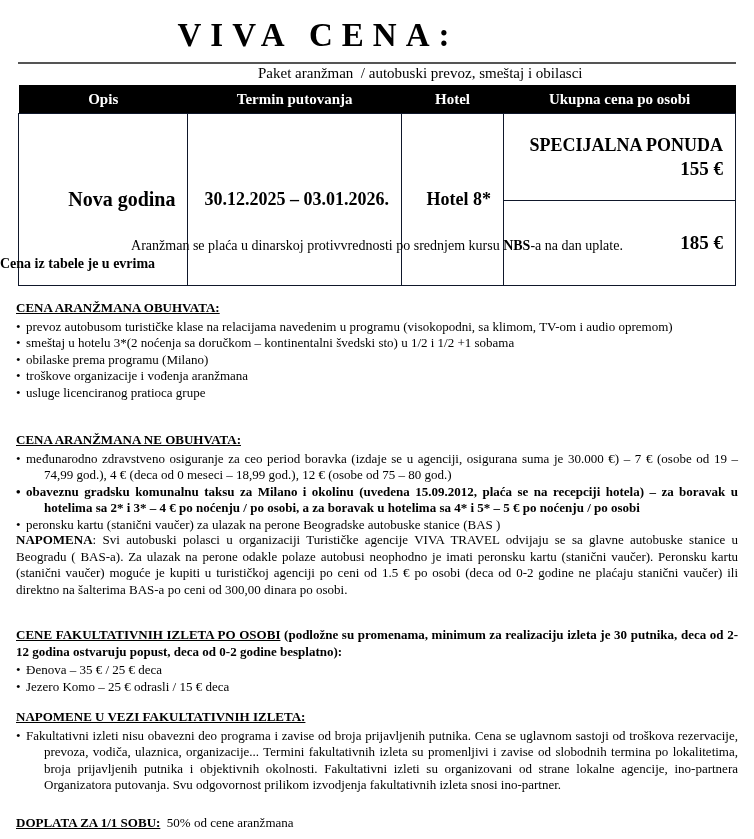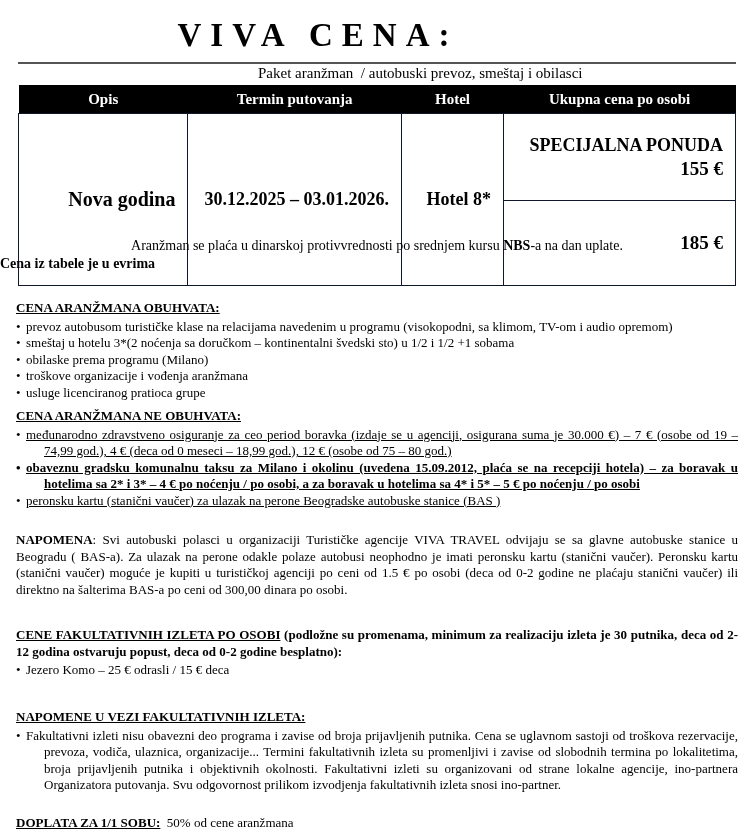--- a/index.html
+++ b/index.html
@@ -92,34 +92,35 @@
   <div class="heading">CENA ARANŽMANA OBUHVATA:</div>
   <ul class="bul">
     <li><span class="bullet">•</span><span>prevoz autobusom turističke klase na relacijama navedenim u programu (visokopodni, sa klimom, TV-om i audio opremom)</span></li>
     <li><span class="bullet">•</span><span>smeštaj u hotelu 3*(2  noćenja sa doručkom – kontinentalni švedski sto) u 1/2 i 1/2 +1 sobama</span></li>
     <li><span class="bullet">•</span><span>obilaske prema programu (Milano)</span></li>
     <li><span class="bullet">•</span><span>troškove organizacije i vođenja aranžmana</span></li>
     <li><span class="bullet">•</span><span>usluge licenciranog pratioca grupe</span></li>
   </ul>
 </div>
 
-<div class="section" style="top:408px;text-decoration:underline;">
+<div class="section" style="top:432px;">
   <div class="heading">CENA ARANŽMANA NE OBUHVATA:</div>
   <ul class="bul">
     <li class="wrap"><span class="bullet">•</span><span>međunarodno zdravstveno osiguranje za ceo period boravka (izdaje se u agenciji, osigurana suma je 30.000 €) – 7 € (osobe od 19 – 74,99 god.), 4 € (deca od 0 meseci – 18,99 god.),  12 € (osobe od 75 – 80 god.)</span></li>
     <li class="wrap bold"><span class="bullet">•</span><span>obaveznu gradsku komunalnu taksu za Milano i okolinu (uvedena 15.09.2012, plaća se na recepciji hotela) – za boravak u hotelima sa 2* i  3* – 4 € po noćenju / po osobi, a za boravak u hotelima sa 4* i  5* – 5 € po noćenju / po osobi</span></li>
     <li><span class="bullet">•</span><span>peronsku kartu (stanični vaučer) za ulazak na perone Beogradske autobuske stanice  (BAS )</span></li>
   </ul>
 </div>
 
 <div class="section justify" style="top:532px;"><span class="bold">NAPOMENA</span><span>: Svi autobuski polasci u organizaciji Turističke agencije VIVA TRAVEL odvijaju se sa glavne autobuske stanice u Beogradu ( BAS-a). Za ulazak na perone odakle polaze autobusi neophodno je imati peronsku kartu (stanični vaučer). Peronsku kartu (stanični vaučer) moguće je kupiti u turističkoj agenciji po ceni od 1.5 € po osobi (deca od 0-2 godine ne plaćaju stanični vaučer) ili direktno na šalterima BAS-a po ceni od 300,00 dinara po osobi.</span></div>
 
 <div class="section" style="top:627px;">
   <div class="justify bold"><span class="heading">CENE FAKULTATIVNIH IZLETA PO OSOBI</span><span> (podložne su promenama, minimum za realizaciju izleta je 30 putnika, deca od 2-12 godina ostvaruju popust, deca od 0-2 godine besplatno):</span></div>
   <ul class="bul">
+    <li><span class="bullet">•</span><span>Đenova  – 35 € / 25 € deca</span></li>
     <li><span class="bullet">•</span><span>Jezero Komo – 25 € odrasli / 15 € deca</span></li>
   </ul>
 </div>
 
 <div class="section" style="top:709px;">
   <div class="heading">NAPOMENE U VEZI FAKULTATIVNIH IZLETA:</div>
   <ul class="bul">
     <li class="wrap"><span class="bullet">•</span><span>Fakultativni izleti nisu obavezni deo programa i zavise od broja prijavljenih putnika. Cena se uglavnom sastoji od troškova rezervacije, prevoza, vodiča, ulaznica, organizacije... Termini fakultativnih izleta su promenljivi i zavise od slobodnih termina po lokalitetima, broja prijavljenih putnika i objektivnih okolnosti. Fakultativni izleti su organizovani od strane lokalne agencije, ino-partnera Organizatora putovanja. Svu odgovornost prilikom izvodjenja fakultativnih izleta snosi ino-partner.</span></li>
   </ul>
 </div>

